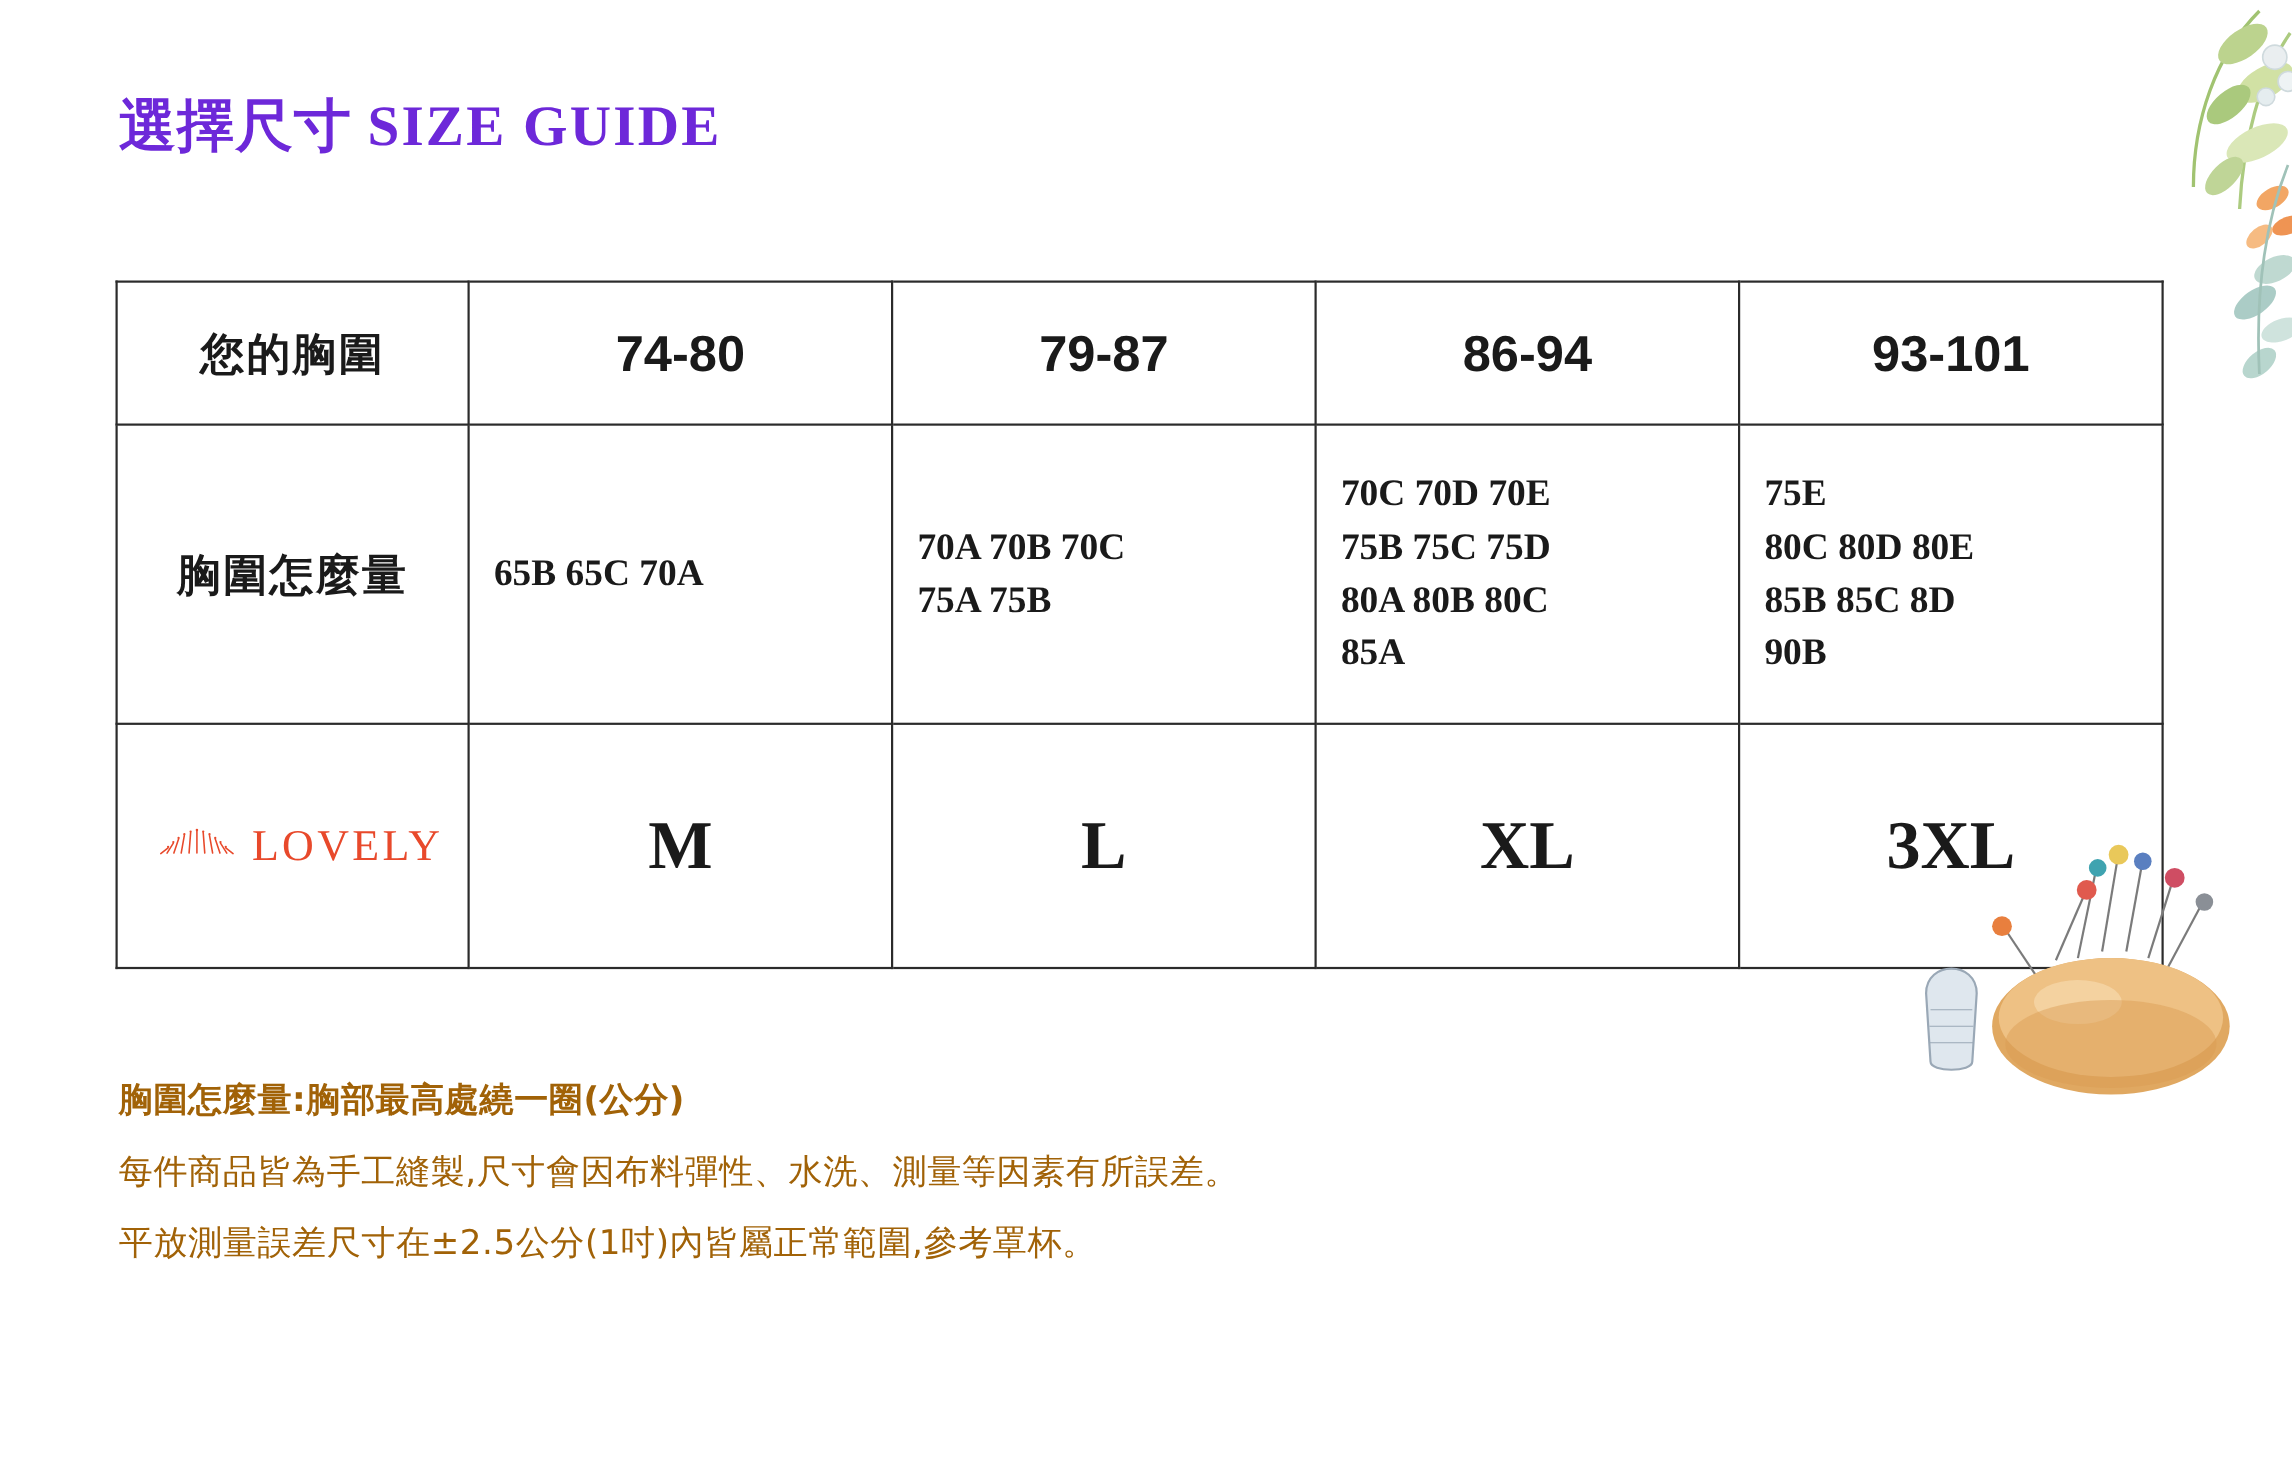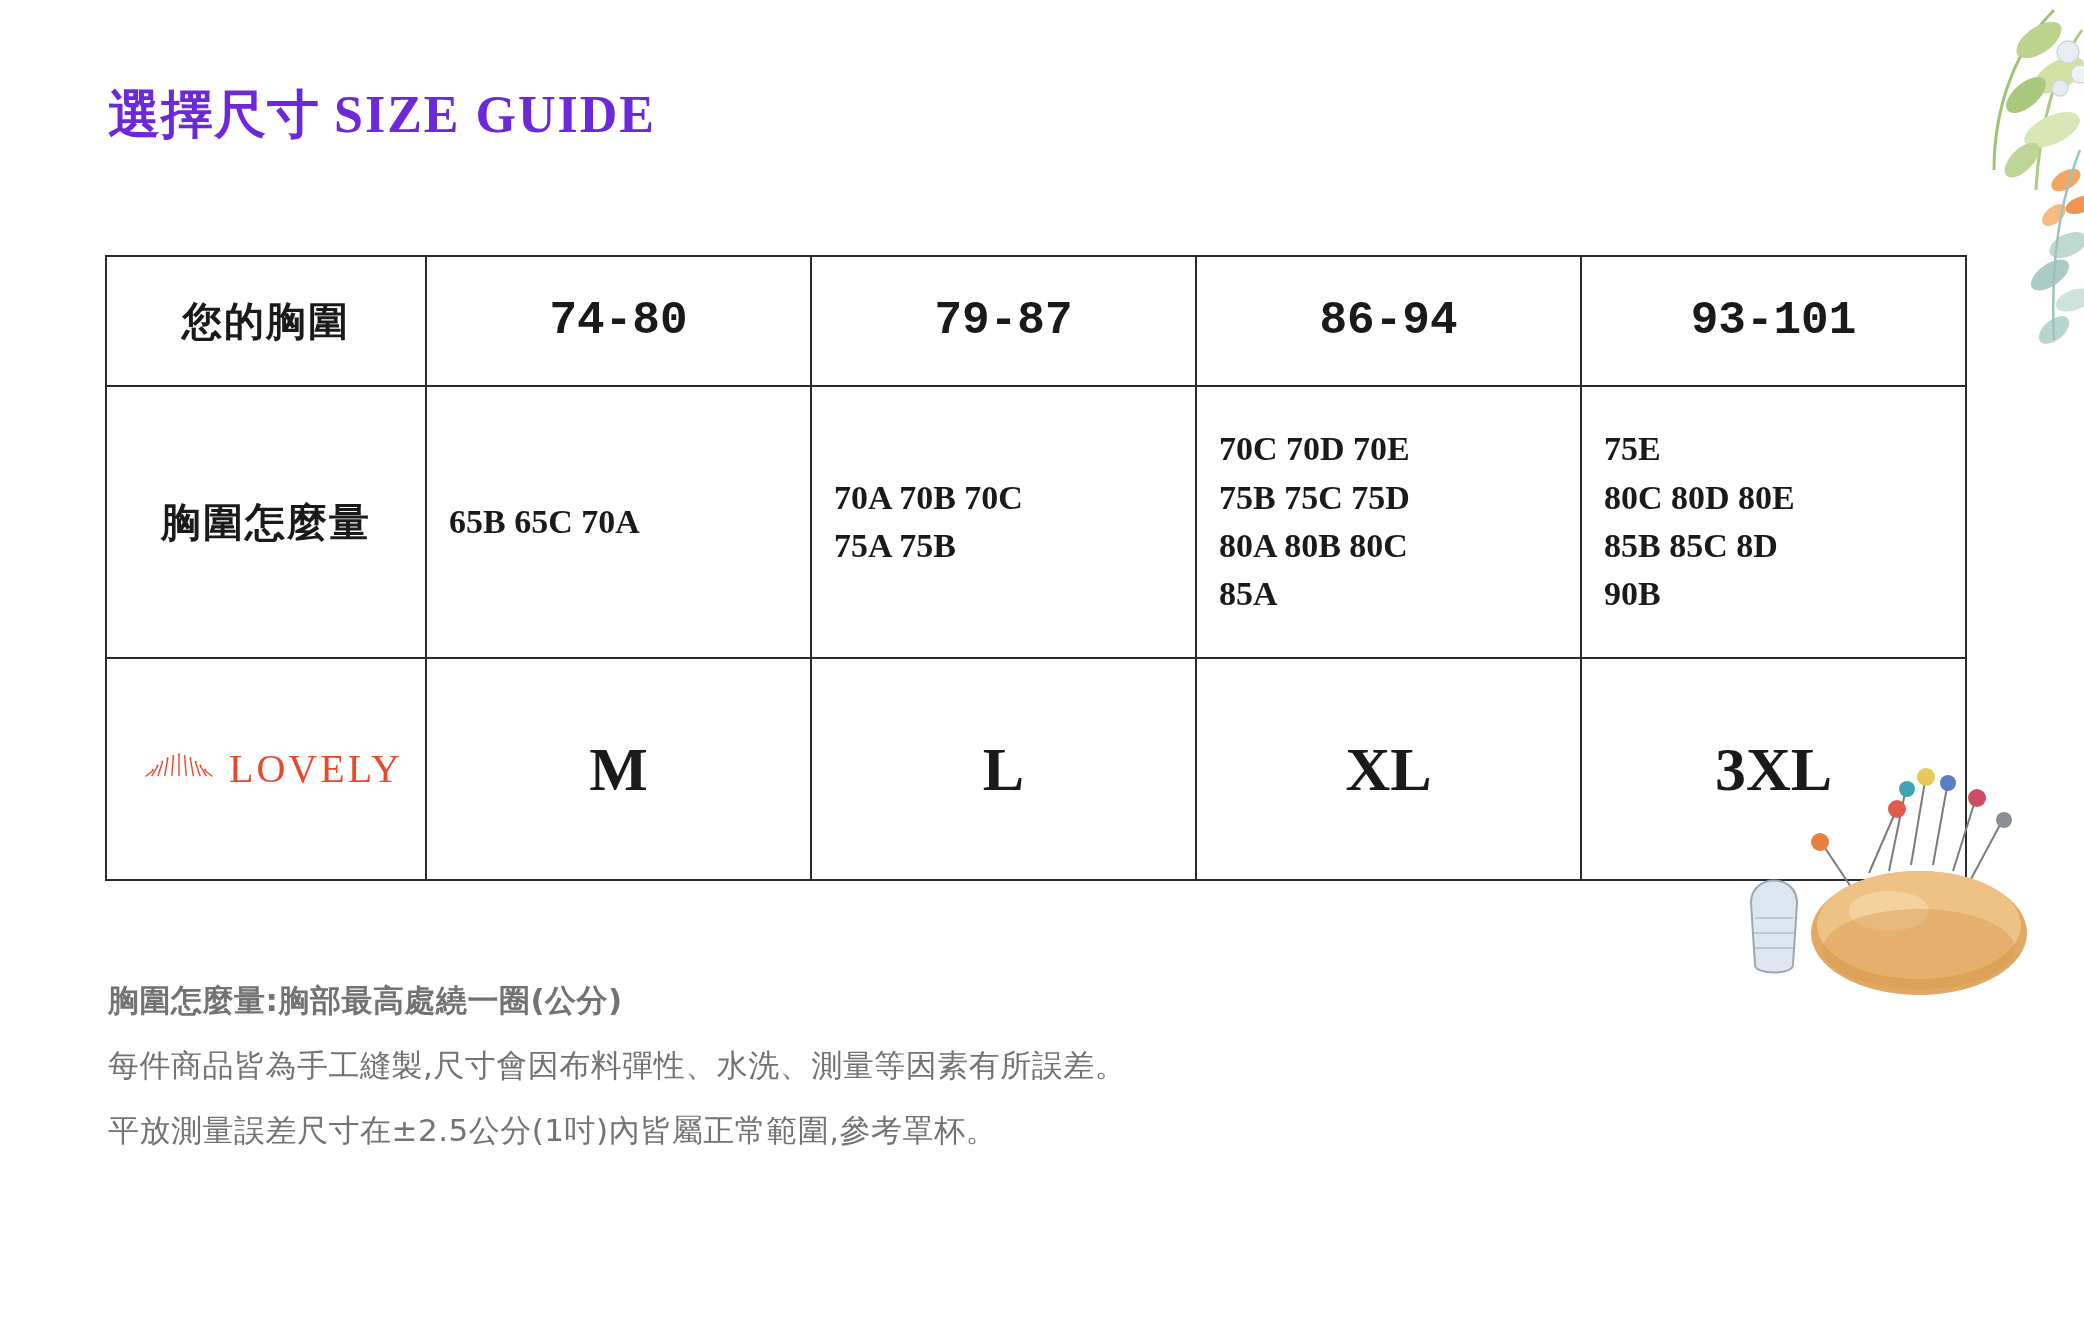--- a/index.html
+++ b/index.html
@@ -60,21 +60,21 @@
   .row-size td { height: 220px; }
 
   .cell-rowlabel {
     font-family: "DejaVu Serif", serif;
     font-weight: bold;
     font-size: 40px;
     text-align: center;
     letter-spacing: 2px;
   }
   .cell-bust {
-    font-family: Liberation Mono, monospace;
+    font-family: Liberation Sans, sans-serif;
     font-weight: bold;
     font-size: 46px;
     text-align: center;
     border-radius: 13px;
   }
   .cell-cup {
     font-family: "Liberation Serif", serif;
     font-weight: bold;
     font-size: 34px;
     line-height: 1.42;
@@ -113,21 +113,21 @@
   
   #notes {
     position: absolute;
     left: 108px;
     top: 985px;
     width: 1450px;
   }
   #notes .note {
     font-family: "DejaVu Sans", sans-serif;
     font-size: 31px;
-    color: #737373;
+    color: #a16207;
     line-height: 1.0;
     margin-bottom: 34px;
     white-space: nowrap;
     letter-spacing: 0.5px;
   }
   #notes .note.first {
     font-weight: bold;
     font-size: 31px;
   }
 

